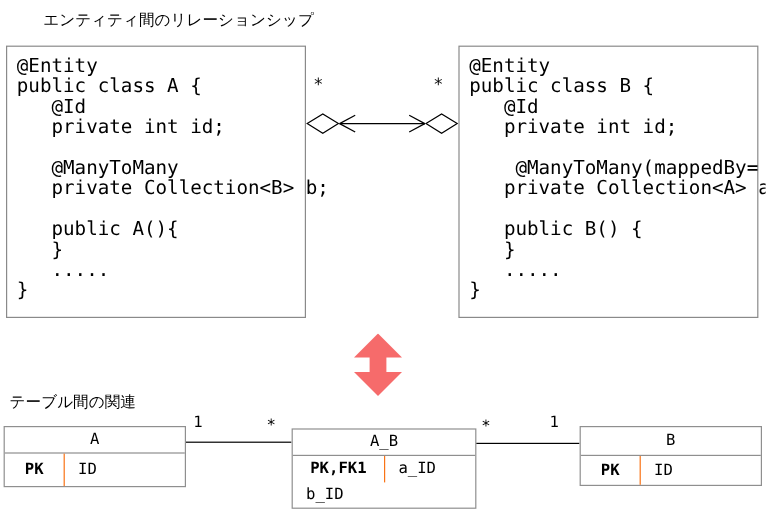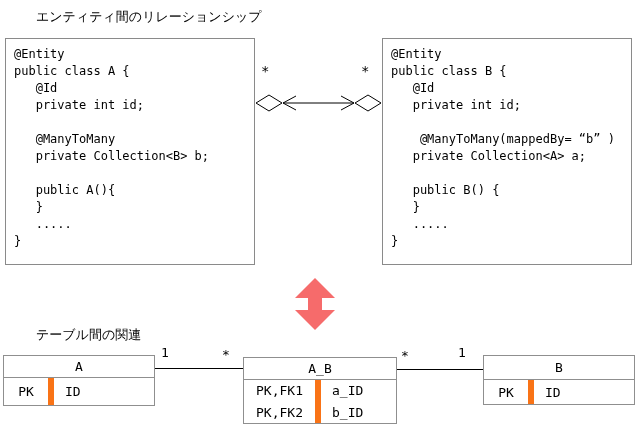--- a/index.html
+++ b/index.html
@@ -18,21 +18,21 @@
     white-space: nowrap;
   }
   .code-box {
     border: 1px solid #8a8a8a;
     background: #ffffff;
   }
   .code-box pre {
     margin: 0;
     padding: 7px 0 0 8px;
     font-family: "DejaVu Sans Mono", monospace;
-    font-size: 12px;
+    font-size: 16px;
     line-height: 17px;
     white-space: pre;
   }
   .multiplicity {
     font-size: 14px;
     line-height: 14px;
   }
   .conn-line {
     height: 1px;
     background: #000000;
@@ -51,22 +51,23 @@
     display: flex;
     align-items: center;
     justify-content: center;
   }
   .er-body { display: flex; flex-direction: column; }
   .er-row { display: flex; flex: 1; }
   .er-key {
     display: flex;
     align-items: center;
     justify-content: center;
-    border-right: 6px solid #f97316;
+    border-right: 1px solid #f97316;
     flex: 0 0 auto;
+    font-weight: bold;
   }
   .er-val {
     display: flex;
     align-items: center;
     padding-left: 11px;
     text-underline-offset: 3px;
   }
   
   #table-a { left: 3px; top: 355px; width: 152px; height: 51px; }
   #table-a .er-header { height: 22px; }
@@ -132,21 +133,21 @@
   <g stroke="#000000" stroke-width="1">
     <line x1="99" y1="15" x2="86" y2="8"></line>
     <line x1="99" y1="15" x2="86" y2="22"></line>
   </g>
 </svg>
 
 <svg class="abs" style="left:295px; top:278px;" width="40" height="52">
   <polygon points="20,0 40,20 27,20 27,32 40,32 20,52 0,32 13,32 13,20 0,20" fill="#F66B6B"></polygon>
 </svg>
 
-<div class="abs section-heading" style="left:8px; top:326px;margin-left:28px;">テーブル間の関連</div>
+<div class="abs section-heading" style="left:8px; top:326px;">テーブル間の関連</div>
 
 <div class="abs er-table" id="table-a">
   <div class="er-header">A</div>
   <div class="er-body">
     <div class="er-row">
       <div class="er-key">PK</div>
       <div class="er-val">ID</div>
     </div>
   </div>
 </div>
@@ -156,21 +157,20 @@
 <div class="abs conn-label" style="left:222px; top:348px;">*</div>
 
 <div class="abs er-table" id="table-ab">
   <div class="er-header">A_B</div>
   <div class="er-body">
     <div class="er-row">
       <div class="er-key">PK,FK1</div>
       <div class="er-val">a_ID</div>
     </div>
     <div class="er-row">
-      <div class="er-key">PK,FK2</div>
       <div class="er-val">b_ID</div>
     </div>
   </div>
 </div>
 
 <div class="abs conn-line" style="left:397px; top:369px; width:86px;"></div>
 <div class="abs conn-label" style="left:401px; top:349px;">*</div>
 <div class="abs conn-label" style="left:458px; top:346px;">1</div>
 
 <div class="abs er-table" id="table-b">

